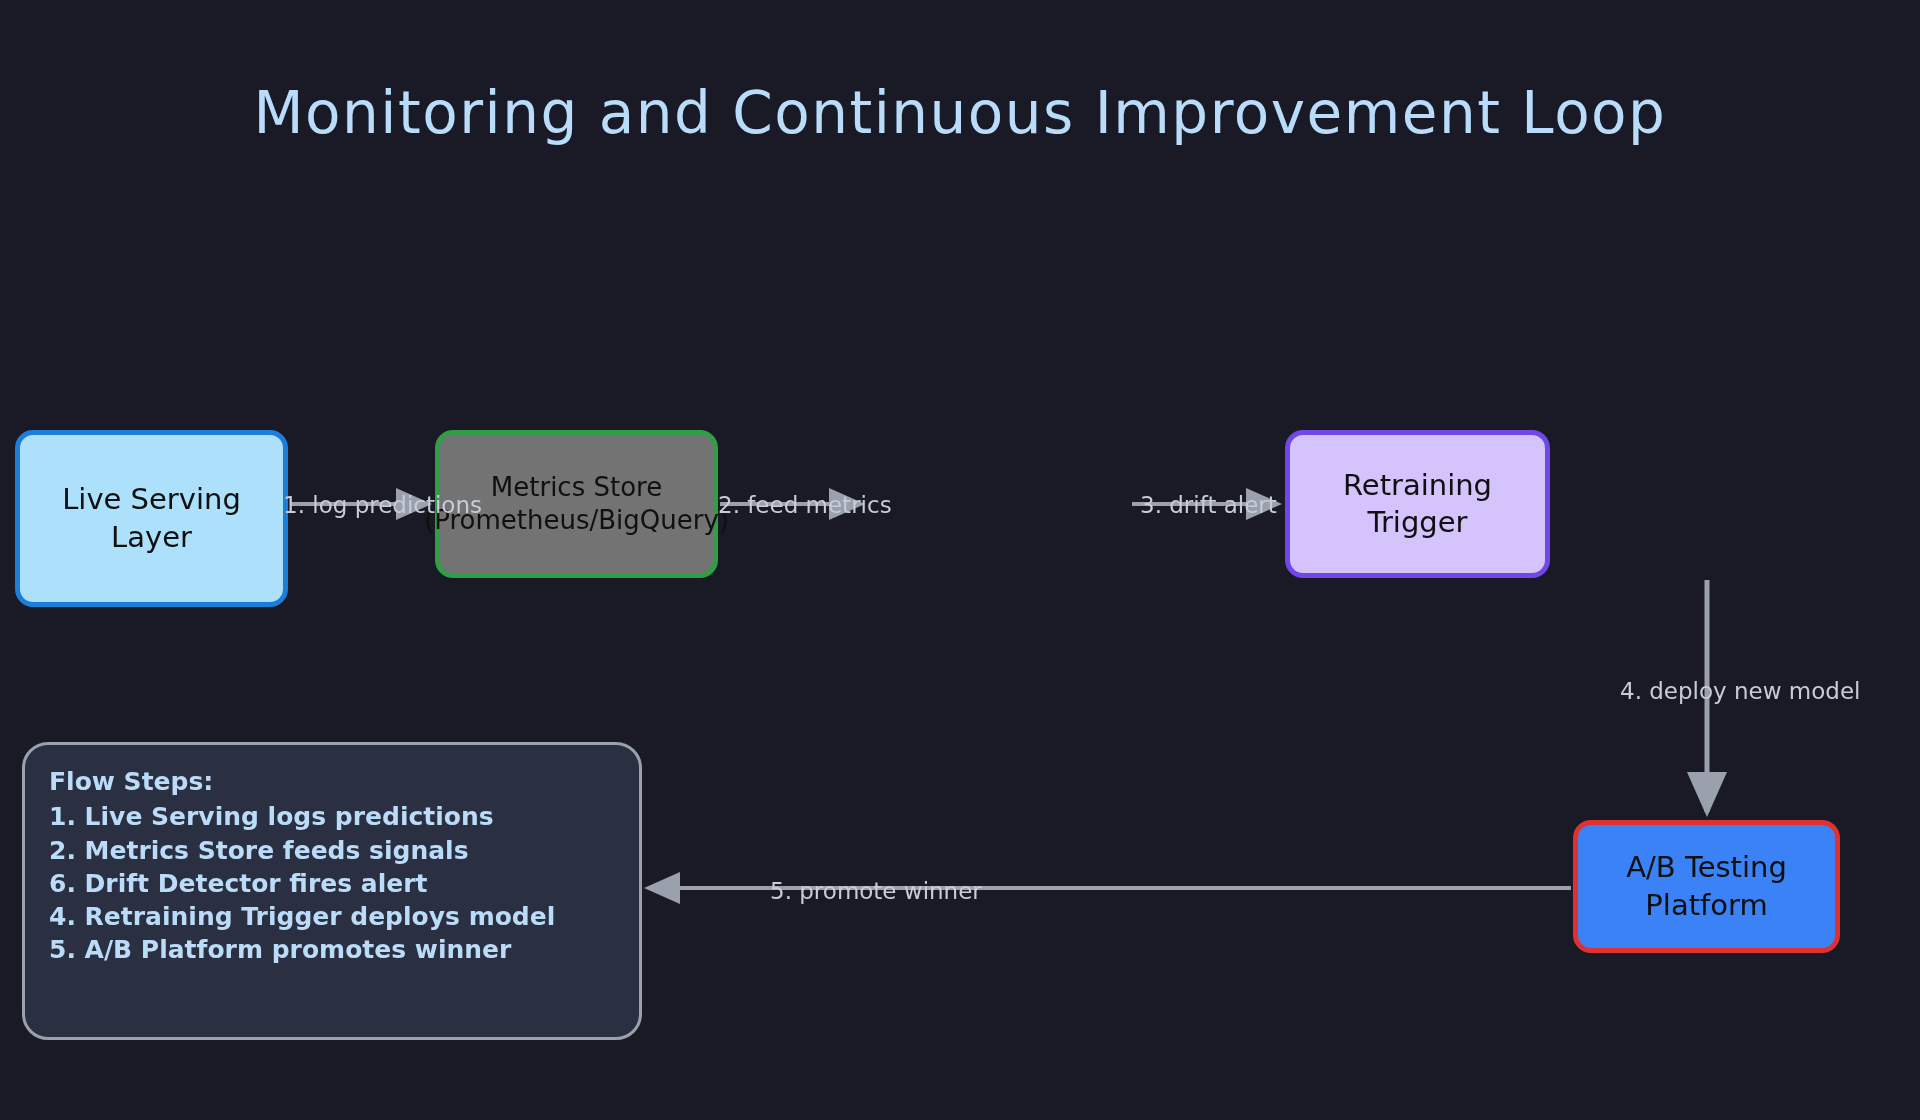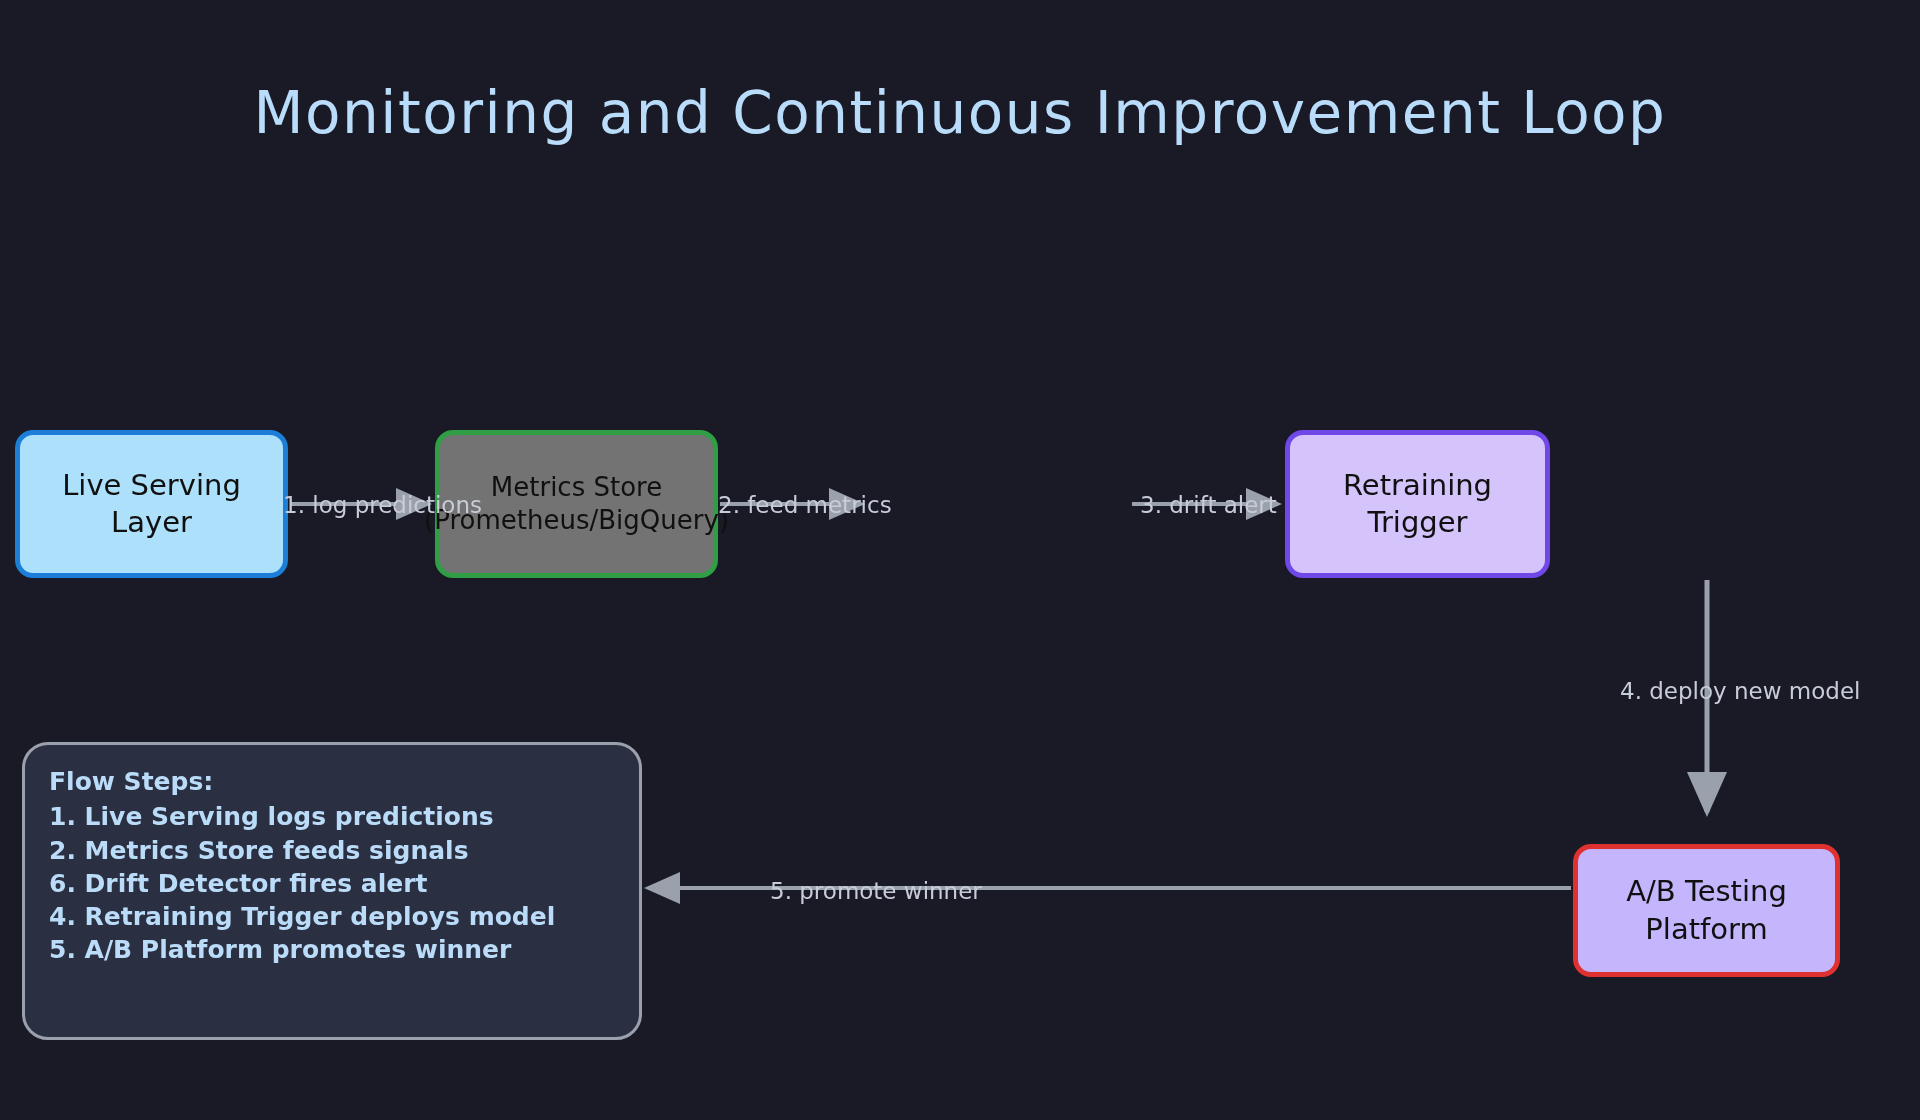--- a/index.html
+++ b/index.html
@@ -57,21 +57,21 @@
     border-width: 5px;
     color: #101010;
     font-size: 29px;
     line-height: 1.28;
     font-family: "DejaVu Sans", sans-serif;
     white-space: pre-line;
     padding: 4px 10px;
   }
   .node.small-text { font-size: 26px; }
 
-  .node-live   { left: 15px;   top: 430px; width: 273px; height: 148px; }
+  .node-live   { left: 15px;   top: 430px; width: 273px; height: 177px; }
   .node-metrics{ left: 435px;  top: 430px; width: 283px; height: 148px; }
   .node-drift  { left: 868px;  top: 430px; width: 262px; height: 148px; }
   .node-retrain{ left: 1285px; top: 430px; width: 265px; height: 148px; }
   .node-ab     { left: 1573px; top: 820px; width: 267px; height: 133px; }
 
   
   .edge-label {
     position: absolute;
     color: #c7ccd8;
     font-size: 23px;
@@ -147,21 +147,21 @@
     <span>Metrics Store
 (Prometheus/BigQuery)</span>
   </div>
 
 
   <div class="node node-retrain" style="background:#d5c3fc;border-color:#7048e8;">
     <span>Retraining
 Trigger</span>
   </div>
 
-  <div class="node node-ab" style="background:#c4b5fd;border-color:#e03131;margin-top:24px;">
+  <div class="node node-ab" style="background:#3b82f6;border-color:#e03131;">
     <span>A/B Testing
 Platform</span>
   </div>
 
   <div class="edge-label lbl-1">1. log predictions</div>
   <div class="edge-label lbl-2">2. feed metrics</div>
   <div class="edge-label lbl-3">3. drift alert</div>
   <div class="edge-label lbl-4">4. deploy new model</div>
   <div class="edge-label lbl-5">5. promote winner</div>
 

